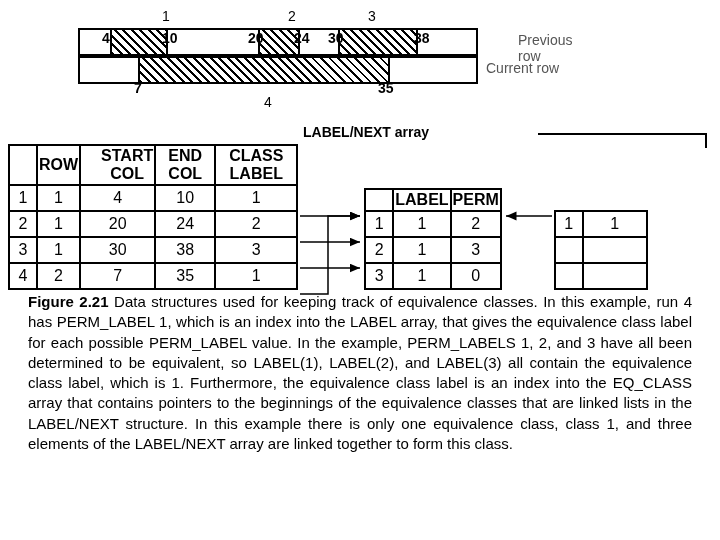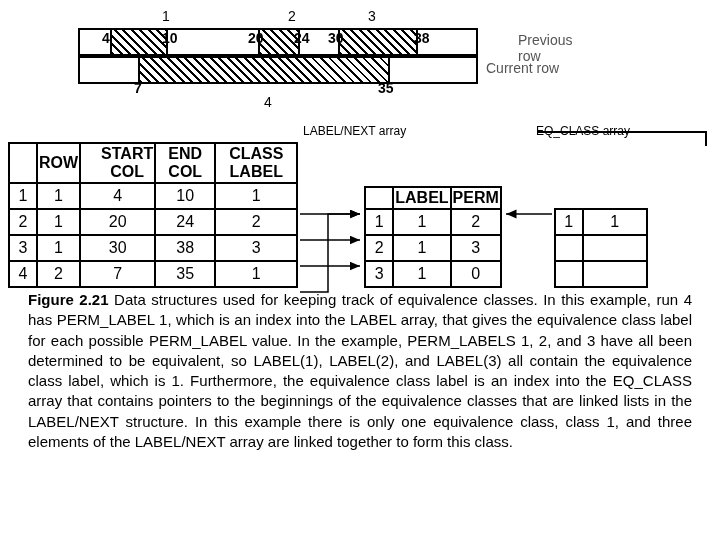--- a/index.html
+++ b/index.html
@@ -45,21 +45,21 @@
     position: absolute;
     font-size: 14px;
     color: #555;
   }
 
   .labels-row {
     display: flex;
     margin-top: 6px;
   }
   .labels-row .spacer1 { width: 295px; }
-  .hlabel { font-weight: normal; font-size: 12px; }
+  .hlabel { font-weight: bold; font-size: 14px; }
   .hlabel.a { width: 155px; }
   .hlabel.b { width: 155px; margin-left: 78px; }
 
   .tables-row {
     display: flex;
     align-items: flex-end;
     margin-top: 4px;
     position: relative;
   }
   table.tbl {
@@ -130,21 +130,20 @@
   <span class="dlabel" style="left:300px; top:72px;">35</span>
   <span class="toplabel" style="left:186px; top:86px;">4</span>
 
   <span class="rowtag" style="left:408px; top:24px;margin-left:32px;">Previous row</span>
   <span class="rowtag" style="left:408px; top:52px;">Current row</span>
 </div>
 
 <div class="labels-row">
   <div class="spacer1"></div>
   <div class="hlabel a">LABEL/NEXT array</div>
-  <div class="hlabel b">EQ_CLASS array</div>
 </div>
 
 <div class="tables-row">
 
   <table class="tbl runs">
     <tbody>
         <tr>
       <th class="idx"></th>
       <th class="c1">ROW</th>
       <th class="c2">START COL</th>

